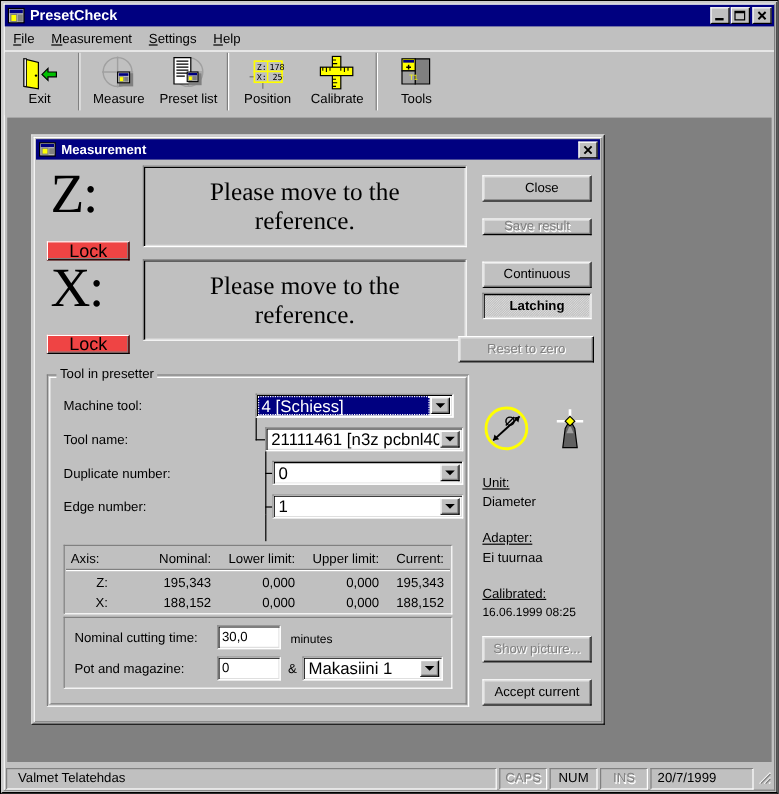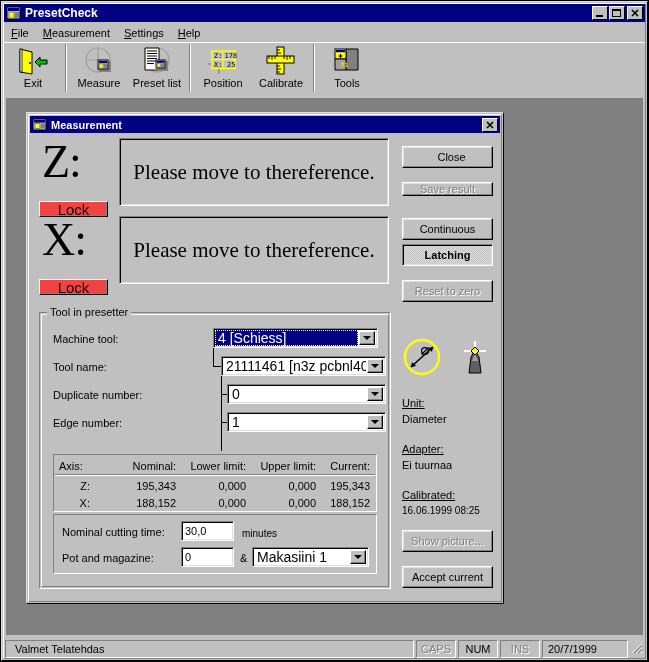--- a/index.html
+++ b/index.html
@@ -249,21 +249,21 @@
     border-left: 1px solid #ffffff;
     border-right: 1px solid #000000;
     border-bottom: 1px solid #000000;
     box-shadow: inset -1px -1px 0 #808080;
   }
   .readout {
     position: absolute;
     background: #c0c0c0;
     box-sizing: border-box;
     display: flex;
-    flex-direction: row;
+    flex-direction: column;
     align-items: center;
     justify-content: center;
     font-family: "Liberation Serif", serif;
     font-size: 21px;
     color: #000;
     line-height: 1.15;
     text-align: center;
     border-top: 1px solid #808080;
     border-left: 1px solid #808080;
     border-right: 1px solid #ffffff;
@@ -644,21 +644,21 @@
     <div class="lockbtn" style="left:12px; top:166px;">Lock</div>
     <div class="readout" style="left:92px; top:103px; width:270px; height:68px;">
       <span>Please move to the</span>
       <span>reference.</span>
     </div>
 
     <div class="btn" style="left:375px; top:33px; width:91px; height:22px;padding-left:8px;">Close</div>
     <div class="btn disabled" style="left:375px; top:69px; width:91px; height:14px;">Save result</div>
     <div class="btn" style="left:375px; top:105px; width:91px; height:22px;">Continuous</div>
     <div class="btn pressed" style="left:375px; top:131px; width:91px; height:22px;">Latching</div>
-    <div class="btn disabled" style="left:375px; top:167px; width:91px; height:22px;">Reset to zero</div>
+    <div class="btn disabled" style="left:355px; top:167px; width:113px; height:22px;">Reset to zero</div>
 
     <div class="groupbox" style="left:12px; top:193px; width:352px; height:283px;">
       <div class="gb-frame"></div>
       <div class="gb-title">Tool in presetter</div>
 
       <div class="flabel" style="left:14px; top:27px;">Machine tool:</div>
       <div class="flabel" style="left:14px; top:55px;">Tool name:</div>
       <div class="flabel" style="left:14px; top:83px;">Duplicate number:</div>
       <div class="flabel" style="left:14px; top:111px;">Edge number:</div>
 

